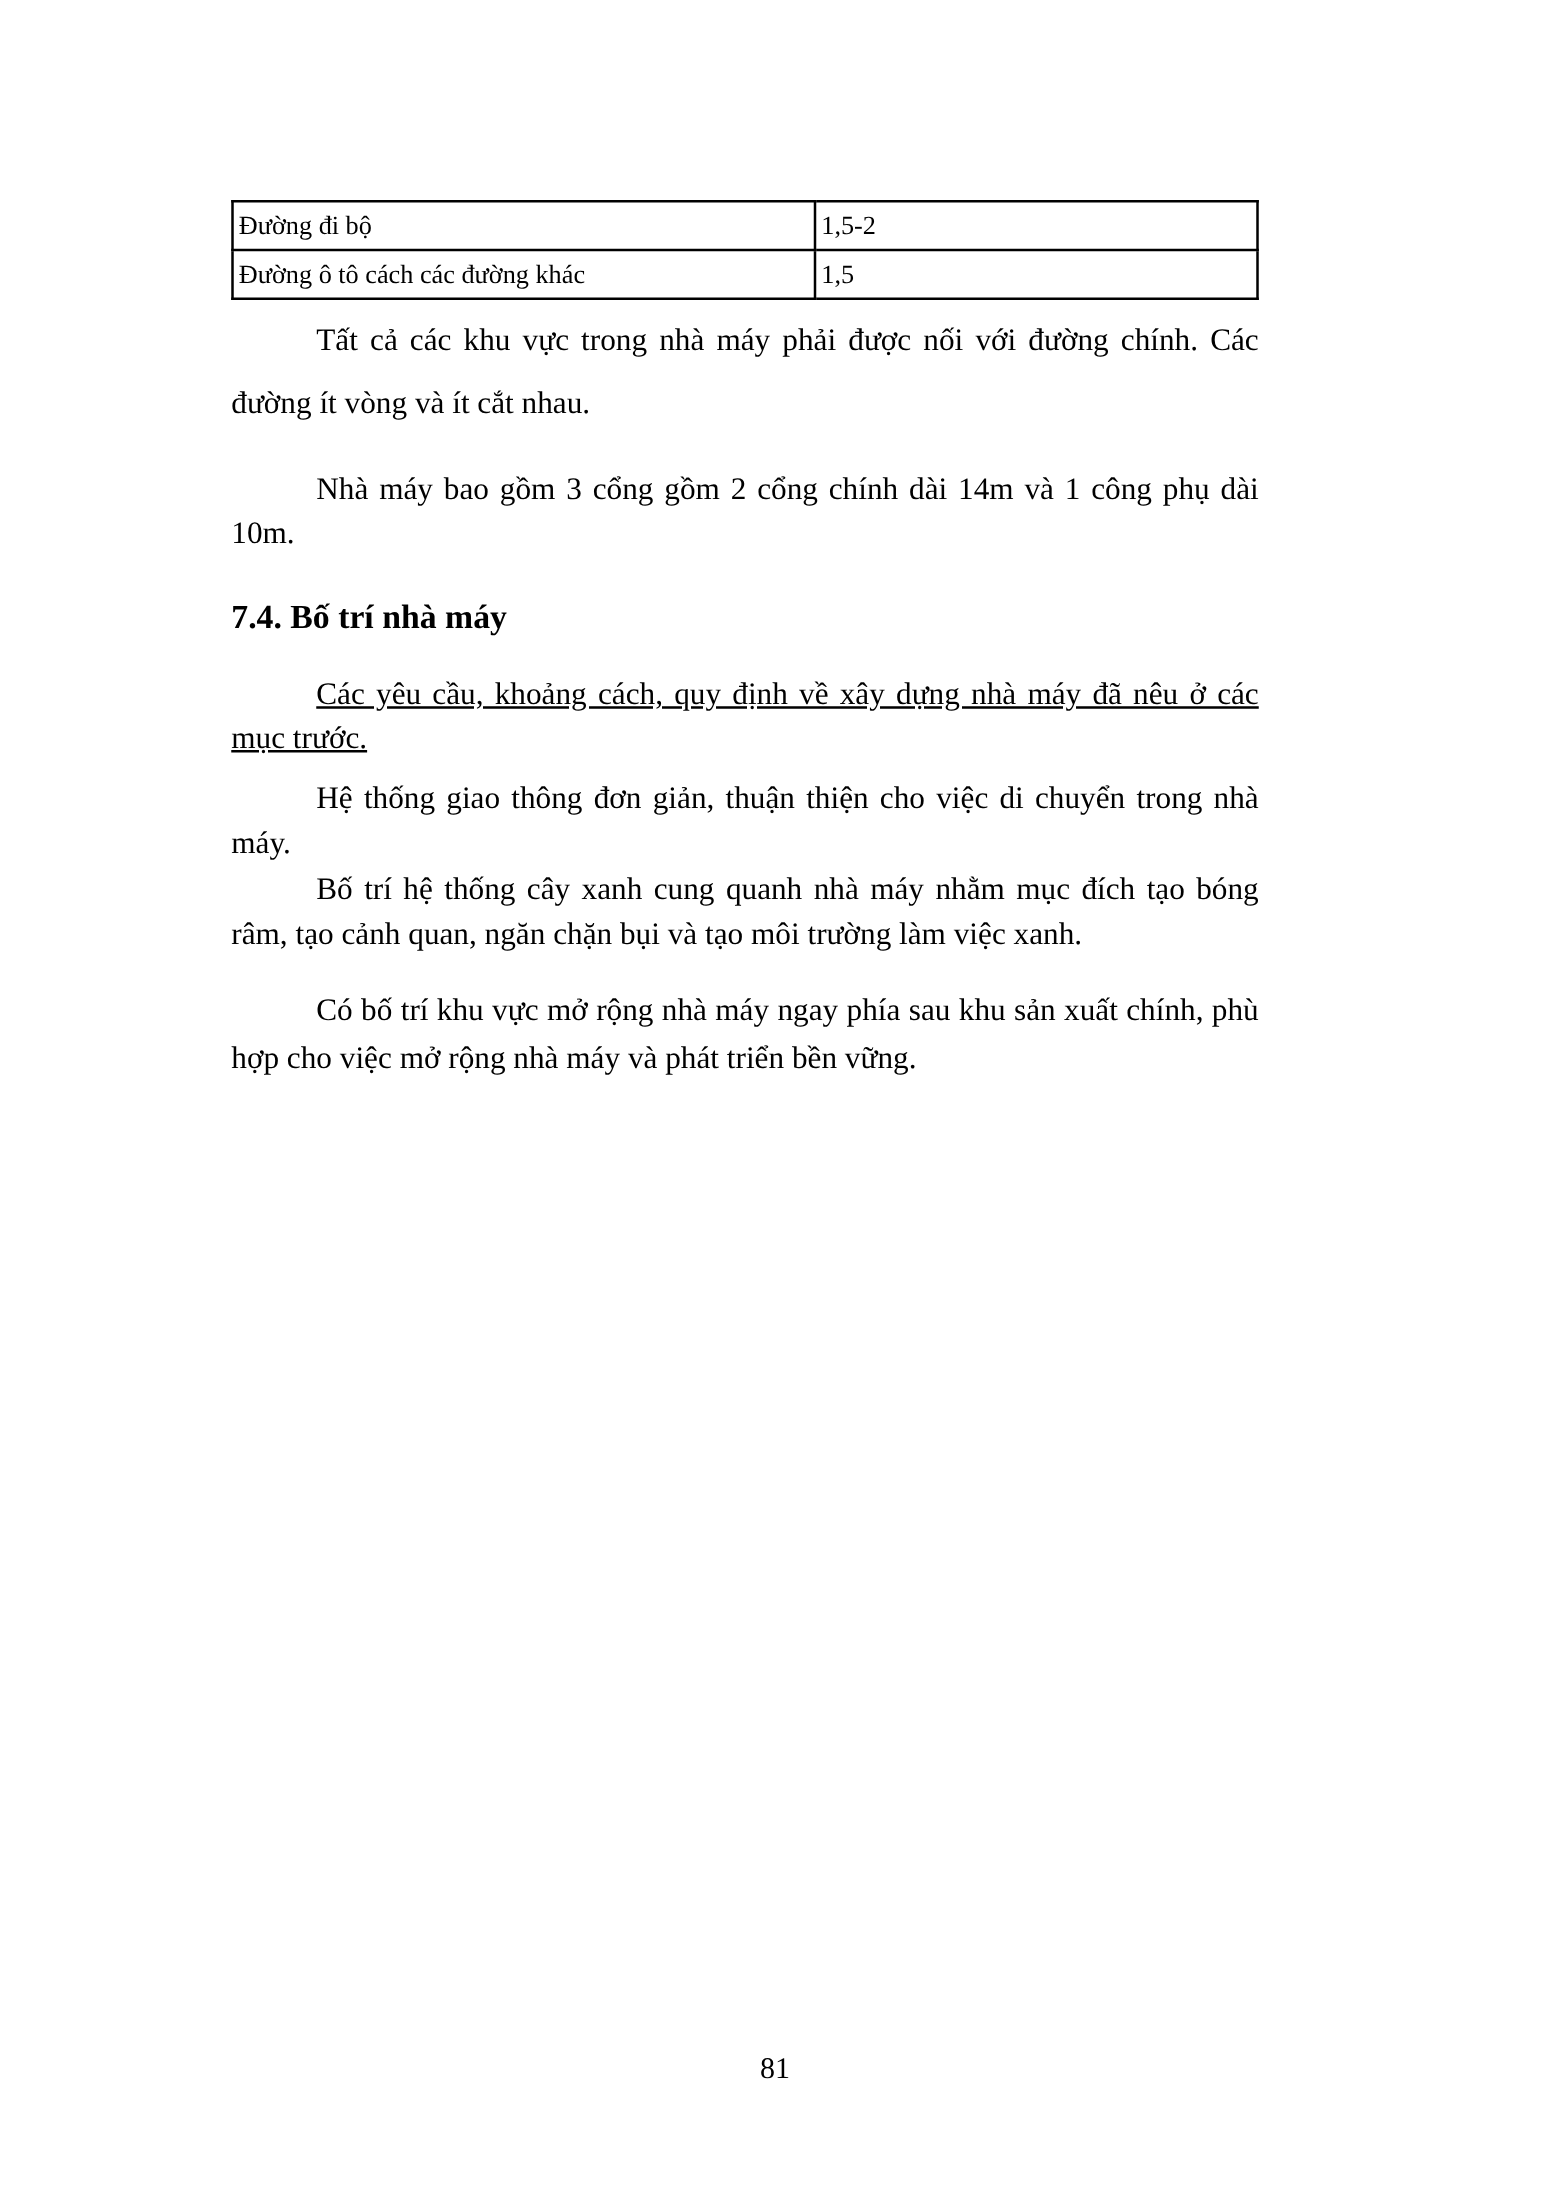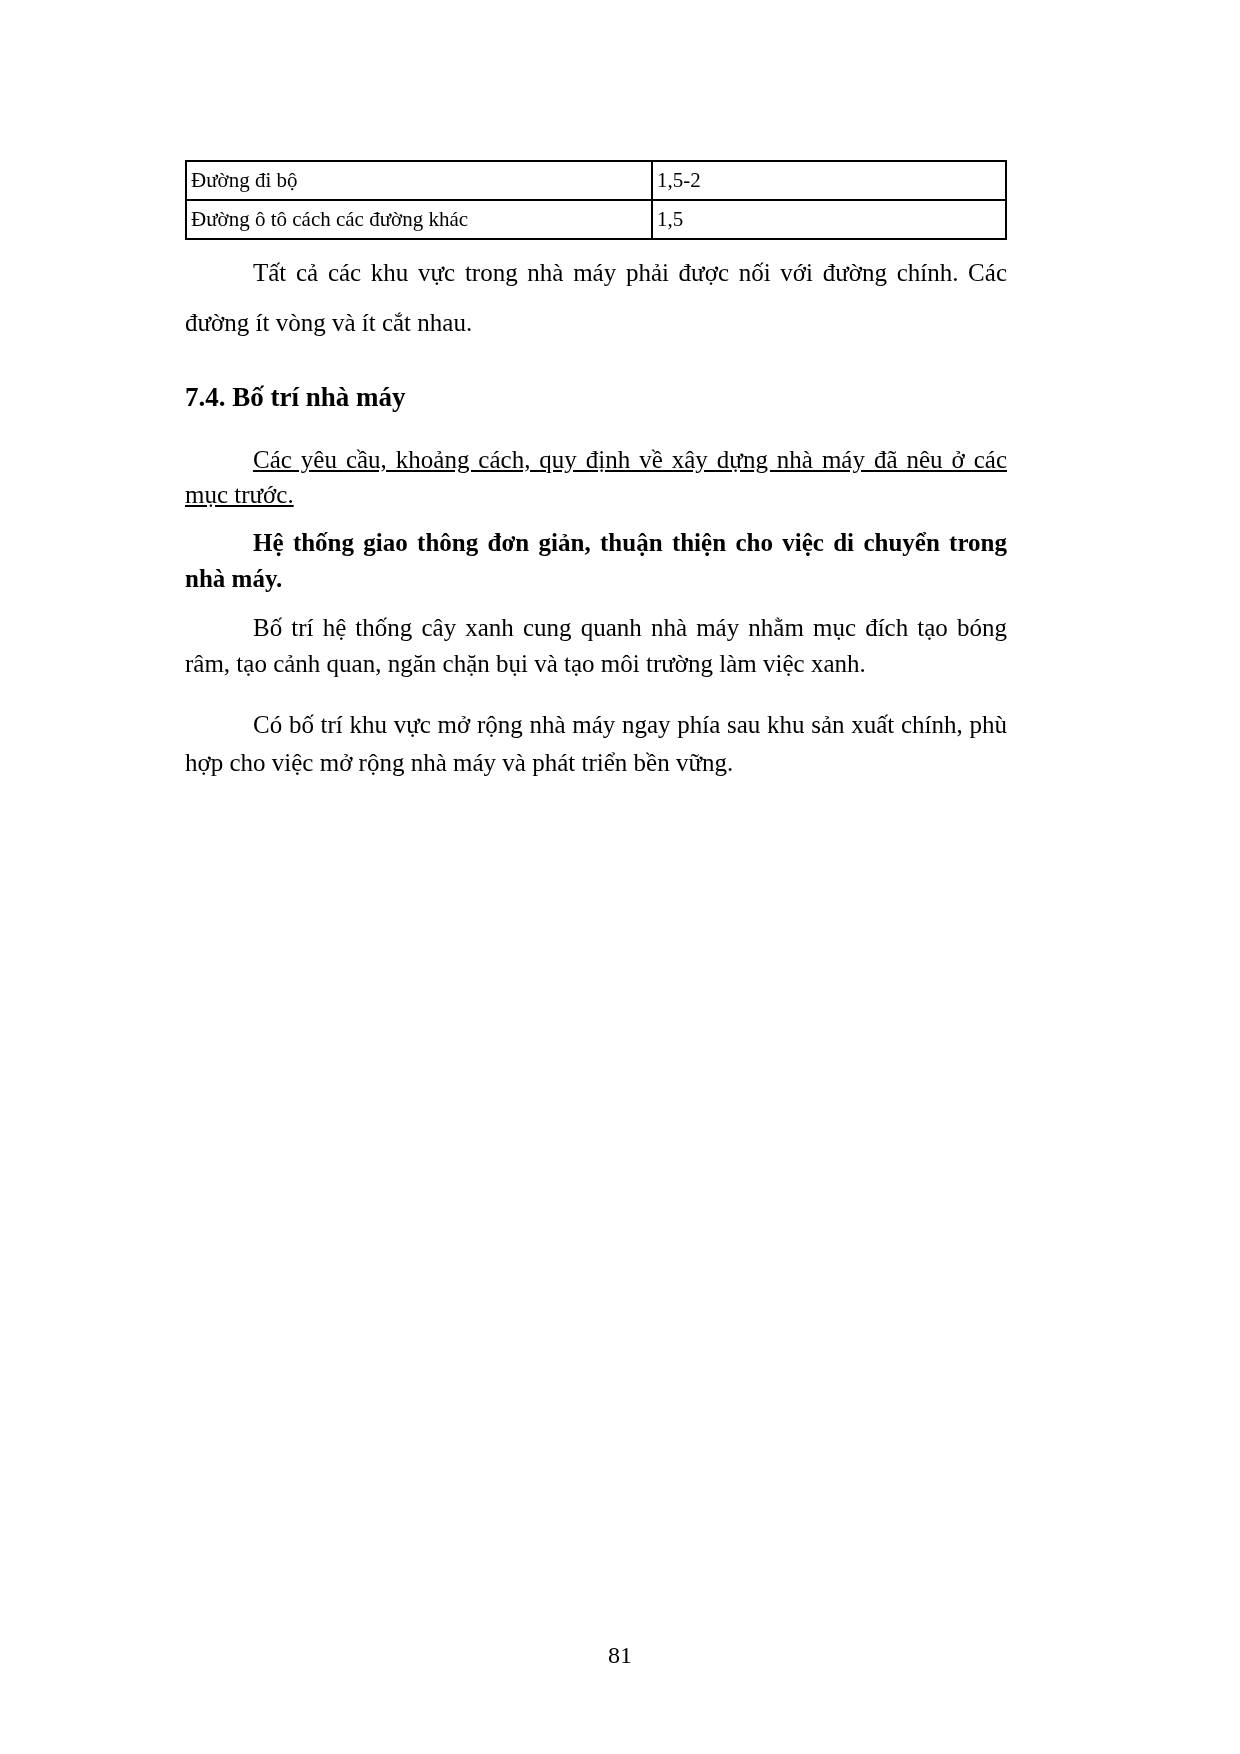--- a/index.html
+++ b/index.html
@@ -57,24 +57,23 @@
     line-height: 1.3;
   }
   .para-requirements {
     margin-top: 27px;
     line-height: 1.4;
     text-decoration: underline;
   }
   .para-traffic {
     margin-top: 13px;
     line-height: 1.45;
-    font-weight: bold;
   }
   .para-trees {
-    margin-top: 12px;
+    margin-top: 0;
     line-height: 1.45;
   }
   .para-expansion {
     margin-top: 24px;
     line-height: 1.5;
   }
   .page-number {
     position: absolute;
     left: 0;
     top: 1642px;
@@ -97,20 +96,21 @@
         </tr>
         <tr>
           <td class="col-label">Đường ô tô cách các đường khác</td>
           <td class="col-value">1,5</td>
         </tr>
       </tbody>
     </table>
 
     <p class="para-roads">Tất cả các khu vực trong nhà máy phải được nối với đường chính. Các đường ít vòng và ít cắt nhau.</p>
 
+    <p class="para-gates">Nhà máy bao gồm 3 cổng gồm 2 cổng chính dài 14m và 1 công phụ dài 10m.</p>
 
     <h2 class="section-heading">7.4. Bố trí nhà máy</h2>
 
     <p class="para-requirements">Các yêu cầu, khoảng cách, quy định về xây dựng nhà máy đã nêu ở các mục trước.</p>
 
     <p class="para-traffic">Hệ thống giao thông đơn giản, thuận thiện cho việc di chuyển trong nhà máy.</p>
 
     <p class="para-trees">Bố trí hệ thống cây xanh cung quanh nhà máy nhằm mục đích tạo bóng râm, tạo cảnh quan, ngăn chặn bụi và tạo môi trường làm việc xanh.</p>
 
     <p class="para-expansion">Có bố trí khu vực mở rộng nhà máy ngay phía sau khu sản xuất chính, phù hợp cho việc mở rộng nhà máy và phát triển bền vững.</p>

